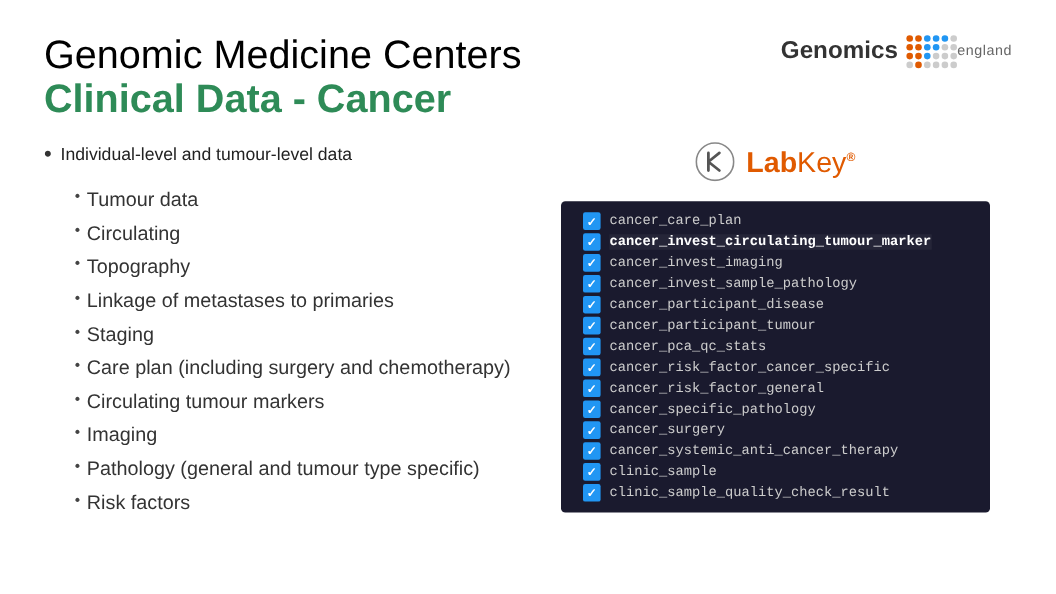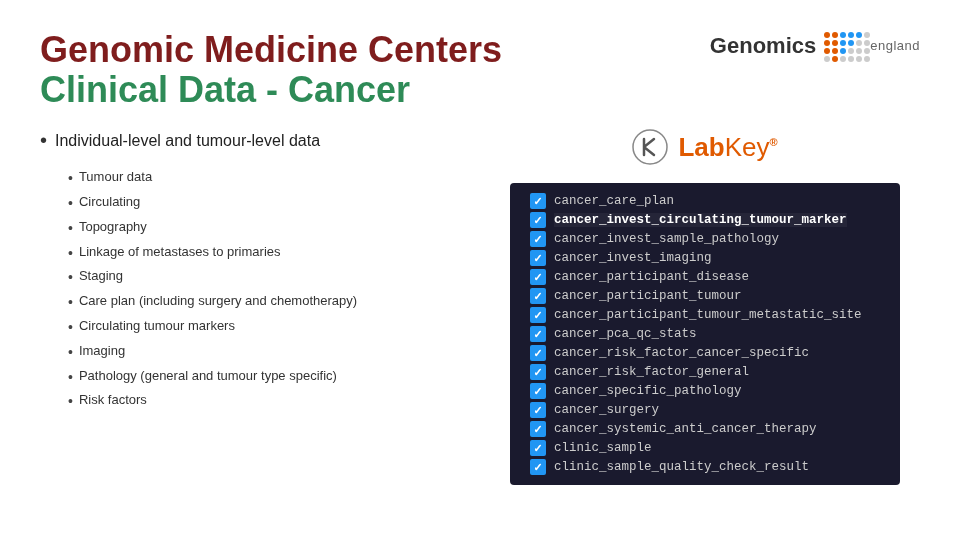--- a/index.html
+++ b/index.html
@@ -26,22 +26,22 @@
       display: flex;
       justify-content: space-between;
       align-items: flex-start;
       margin-bottom: 20px;
     }
 
     .title-block {}
 
     .title-line1 {
       font-size: 36px;
-      font-weight: bold;
-      color: #7f1d1d;
+      font-weight: normal;
+      color: #000000;
       line-height: 1.1;
     }
 
     .title-line2 {
       font-size: 36px;
       font-weight: bold;
       color: #2e8b57;
       line-height: 1.1;
     }
 
@@ -99,21 +99,21 @@
       font-size: 20px;
       color: #333;
     }
 
     .sub-bullets {
       list-style: none;
       padding-left: 28px;
     }
 
     .sub-bullets li {
-      font-size: 13px;
+      font-size: 18px;
       color: #333;
       line-height: 1.7;
       display: flex;
       align-items: flex-start;
       gap: 6px;
     }
 
     .sub-bullets li::before {
       content: '•';
       font-size: 14px;
@@ -303,37 +303,33 @@
           <div class="db-row">
             <div class="db-checkbox"></div>
             <span class="db-label">cancer_care_plan</span>
           </div>
           <div class="db-row">
             <div class="db-checkbox"></div>
             <span class="db-label highlighted">cancer_invest_circulating_tumour_marker</span>
           </div>
           <div class="db-row">
             <div class="db-checkbox"></div>
+            <span class="db-label">cancer_invest_imaging</span>
+          </div>
+          <div class="db-row">
+            <div class="db-checkbox"></div>
             <span class="db-label">cancer_invest_sample_pathology</span>
           </div>
           <div class="db-row">
             <div class="db-checkbox"></div>
-            <span class="db-label">cancer_invest_imaging</span>
-          </div>
-          <div class="db-row">
-            <div class="db-checkbox"></div>
             <span class="db-label">cancer_participant_disease</span>
           </div>
           <div class="db-row">
             <div class="db-checkbox"></div>
             <span class="db-label">cancer_participant_tumour</span>
-          </div>
-          <div class="db-row">
-            <div class="db-checkbox"></div>
-            <span class="db-label">cancer_participant_tumour_metastatic_site</span>
           </div>
           <div class="db-row">
             <div class="db-checkbox"></div>
             <span class="db-label">cancer_pca_qc_stats</span>
           </div>
           <div class="db-row">
             <div class="db-checkbox"></div>
             <span class="db-label">cancer_risk_factor_cancer_specific</span>
           </div>
           <div class="db-row">

